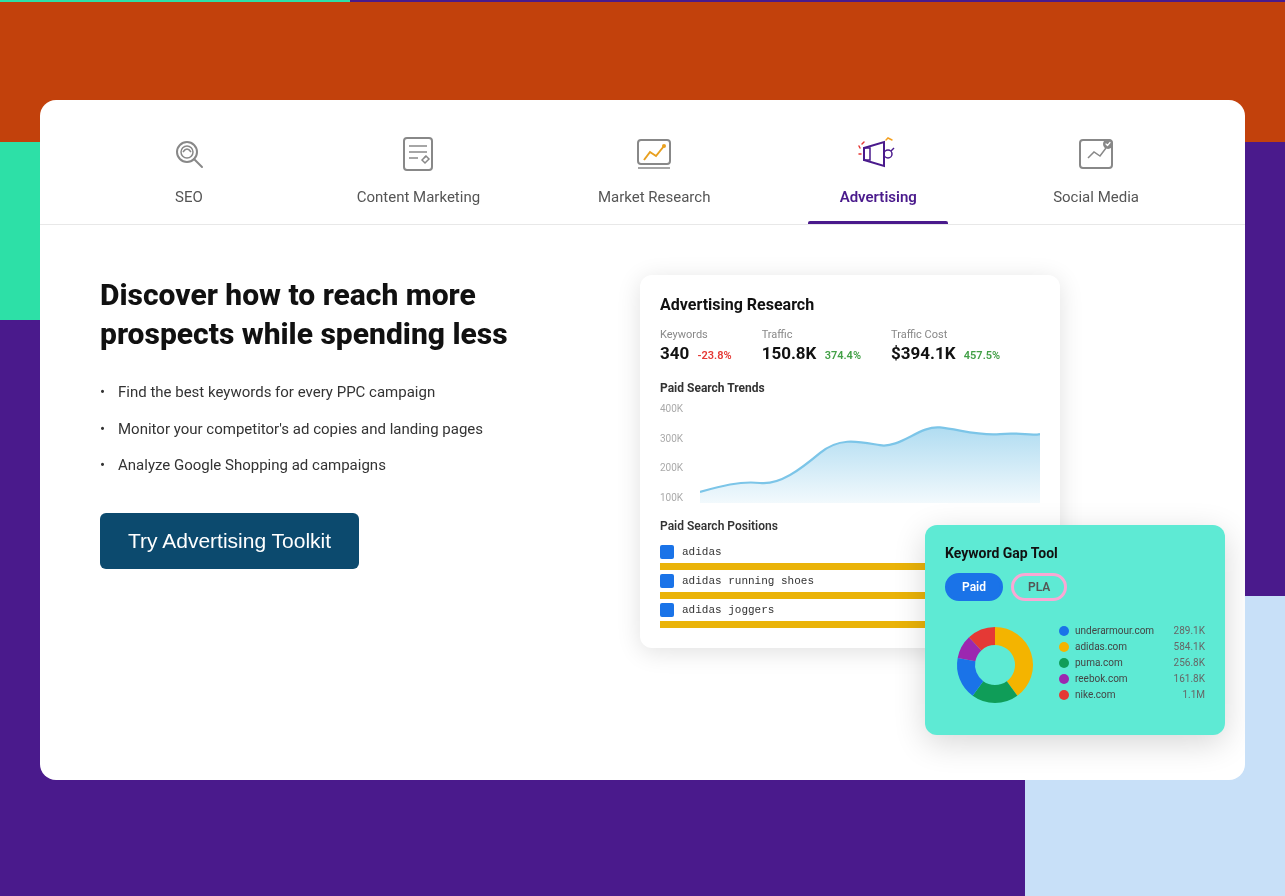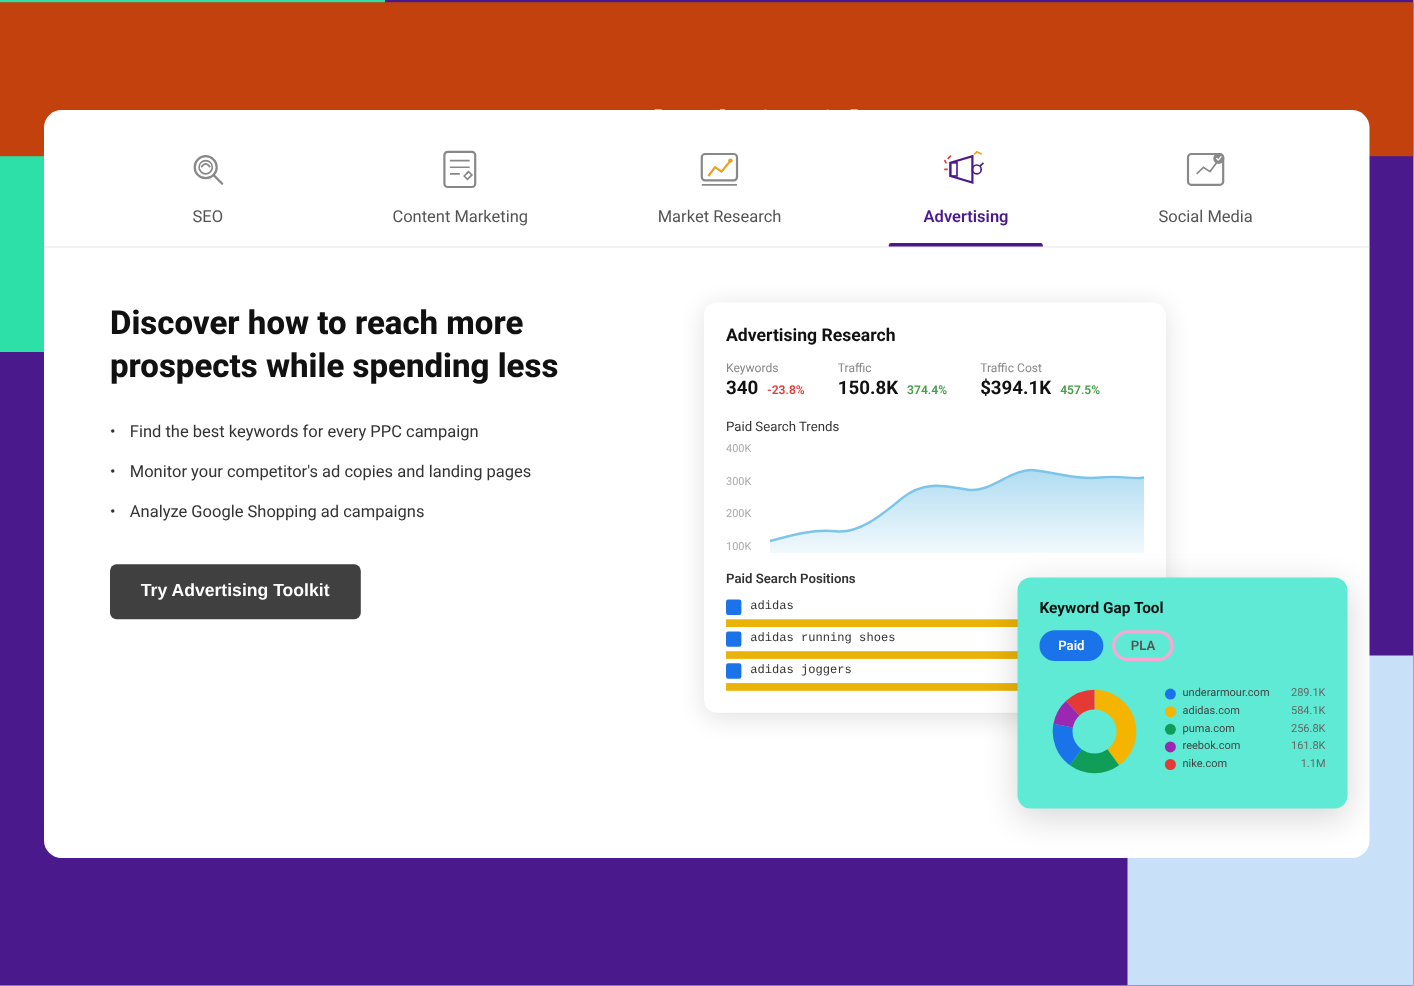--- a/index.html
+++ b/index.html
@@ -145,27 +145,27 @@
     }
 
     .bullet-list li::before {
       content: '•';
       position: absolute;
       left: 0;
       color: #333;
     }
 
     .cta-button {
-      background: #404040;
+      background: #0c4a6e;
       color: white;
       border: none;
       border-radius: 6px;
       padding: 16px 28px;
-      font-size: 16px;
-      font-weight: 700;
+      font-size: 21px;
+      font-weight: 400;
       cursor: pointer;
       display: inline-block;
     }
 
     .right-panel {
       flex: 1;
       position: relative;
       min-height: 420px;
     }
 
@@ -214,21 +214,21 @@
       font-size: 11px;
       font-weight: 600;
       margin-left: 4px;
     }
 
     .metric-change.negative { color: #e53935; }
     .metric-change.positive { color: #43a047; }
 
     .chart-label {
       font-size: 12px;
-      font-weight: 400;
+      font-weight: 700;
       color: #333;
       margin-bottom: 8px;
     }
 
     .chart-area {
       position: relative;
       height: 100px;
       margin-bottom: 16px;
     }
 

